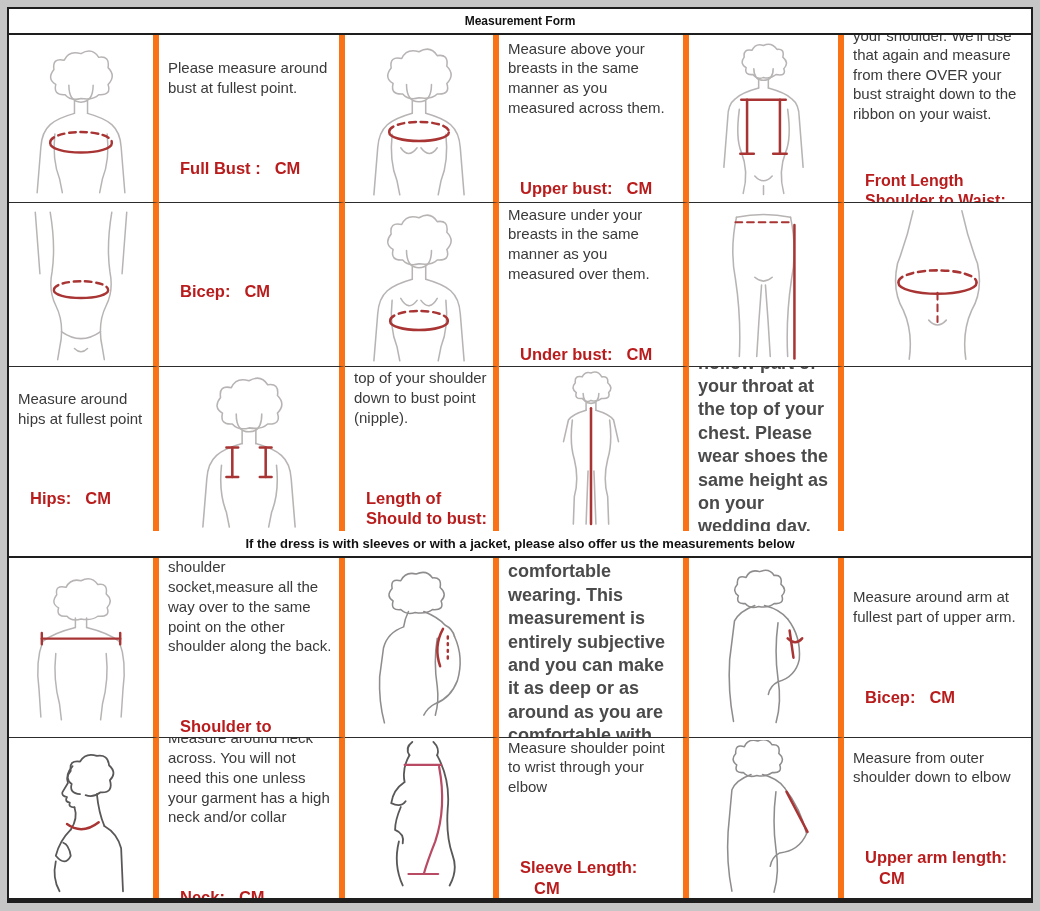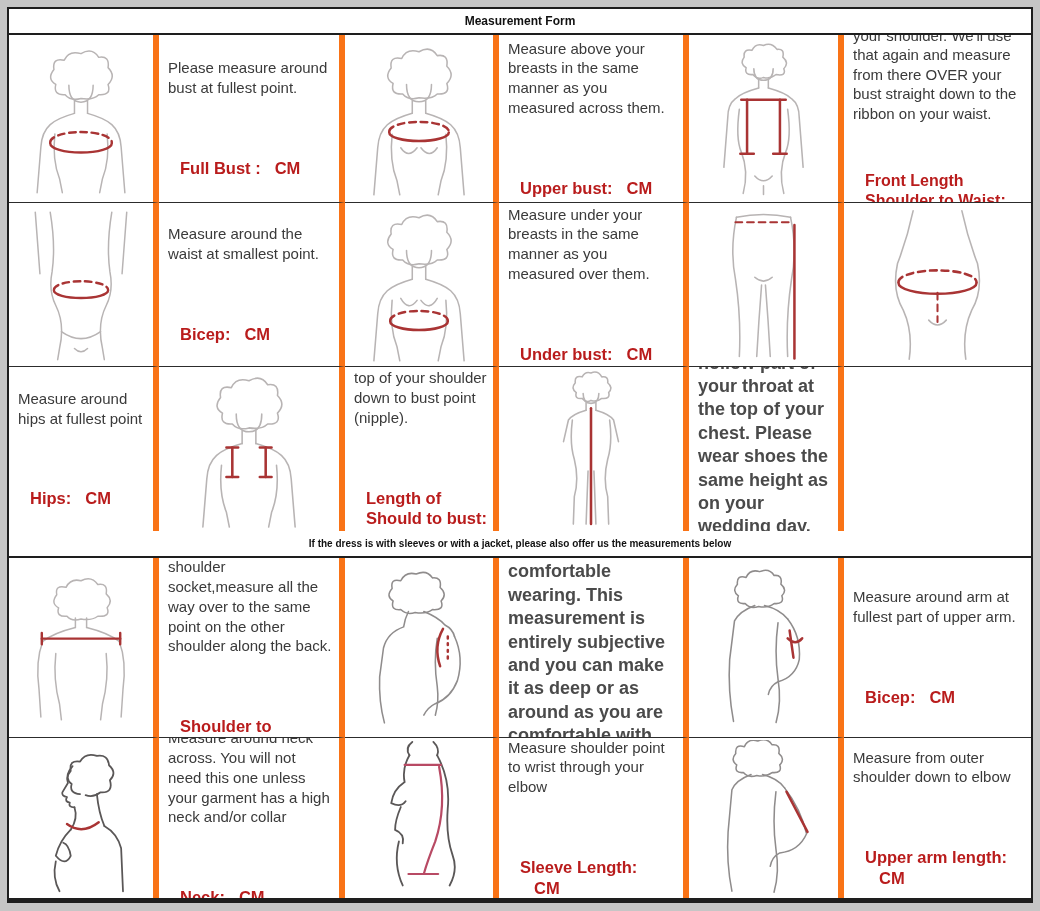--- a/index.html
+++ b/index.html
@@ -16,21 +16,21 @@
     width:1022px;
   }
   .title-row{
     height:24px;border-bottom:2px solid #1e1e1e;
     display:flex;align-items:center;justify-content:center;
     font-weight:bold;font-size:12px;color:#111;
   }
   .banner-row{
     height:25px;border-bottom:2px solid #1e1e1e;
     display:flex;align-items:center;justify-content:center;
-    font-weight:bold;font-size:10px;color:#111;
+    font-weight:bold;font-size:13px;color:#111;
   }
   .grid{display:grid;grid-template-columns:150px 186px 154px 190px 155px 187px;}
   .grid.s1{grid-template-rows:168px 164px 164px;}
   .grid.s2{grid-template-rows:180px 160px;}
   .cell{
     border-right:6px solid #f97316;border-bottom:1px solid #2c2c2c;
     box-sizing:border-box;overflow:hidden;
   }
   .grid .cell:nth-child(6n){border-right:none;}
   .grid.s1 .cell:nth-child(n+13),
@@ -130,21 +130,20 @@
         <path d="M42,4 Q48,40 44,68 Q40,88 48,104 Q58,124 52,150 L50,162"></path>
         <path d="M108,4 Q102,40 106,68 Q110,88 102,104 Q92,124 98,150 L100,162"></path>
         <path d="M26,4 L31,70 M124,4 L119,70"></path>
         <path d="M54,132 Q75,147 96,132"></path>
         <path d="M68,150 Q75,157 82,150"></path>
         <path class="red" d="M46,88 A29,8 0 0 0 104,88"></path>
         <path class="red dash" d="M46,87 A29,9 0 0 1 104,87"></path>
       </svg>
     </div>
     <div class="cell txt">
-      <p class="desc">Measure around the waist at smallest point.</p>
       <p class="label"><b>Bicep:</b><b class="cm">CM</b></p>
     </div>
 
     <div class="cell img">
       <svg class="fig" viewBox="0 0 150 163">
         <path d="M58,56 Q45,57 48,45 Q38,39 46,29 Q44,16 57,19 Q62,8 75,12 Q87,5 94,16 Q106,14 104,27 Q113,36 104,45 Q108,57 94,56 Q88,62 75,60 Q64,63 58,56"></path>
         <path d="M62,46 Q62,64 75,64 Q88,64 88,46"></path>
         <path d="M68,63 L68,76 M82,63 L82,76"></path>
         <path d="M68,76 Q50,81 42,88 Q33,96 32,112 L28,161"></path>
         <path d="M82,76 Q100,81 108,88 Q117,96 118,112 L122,161"></path>

